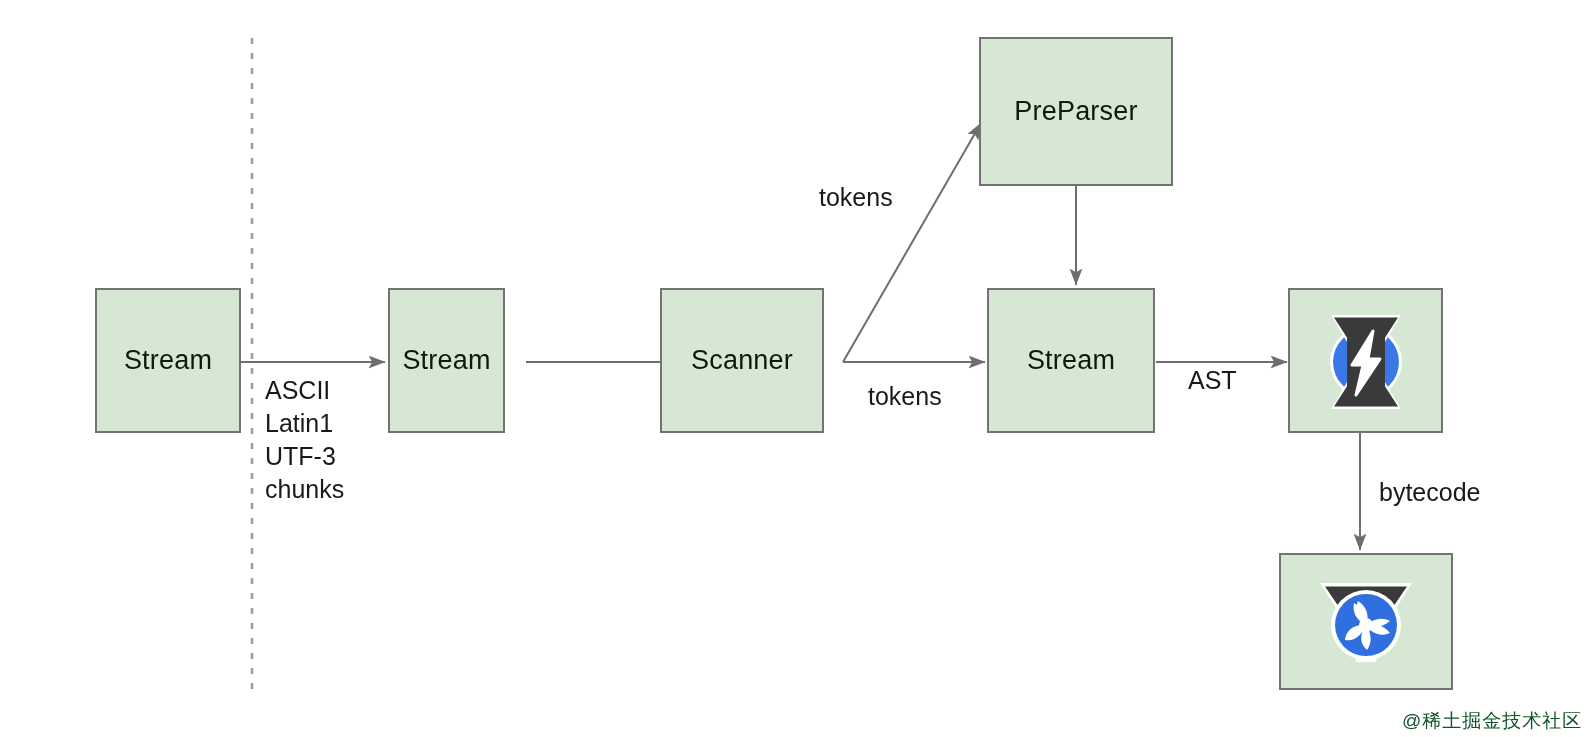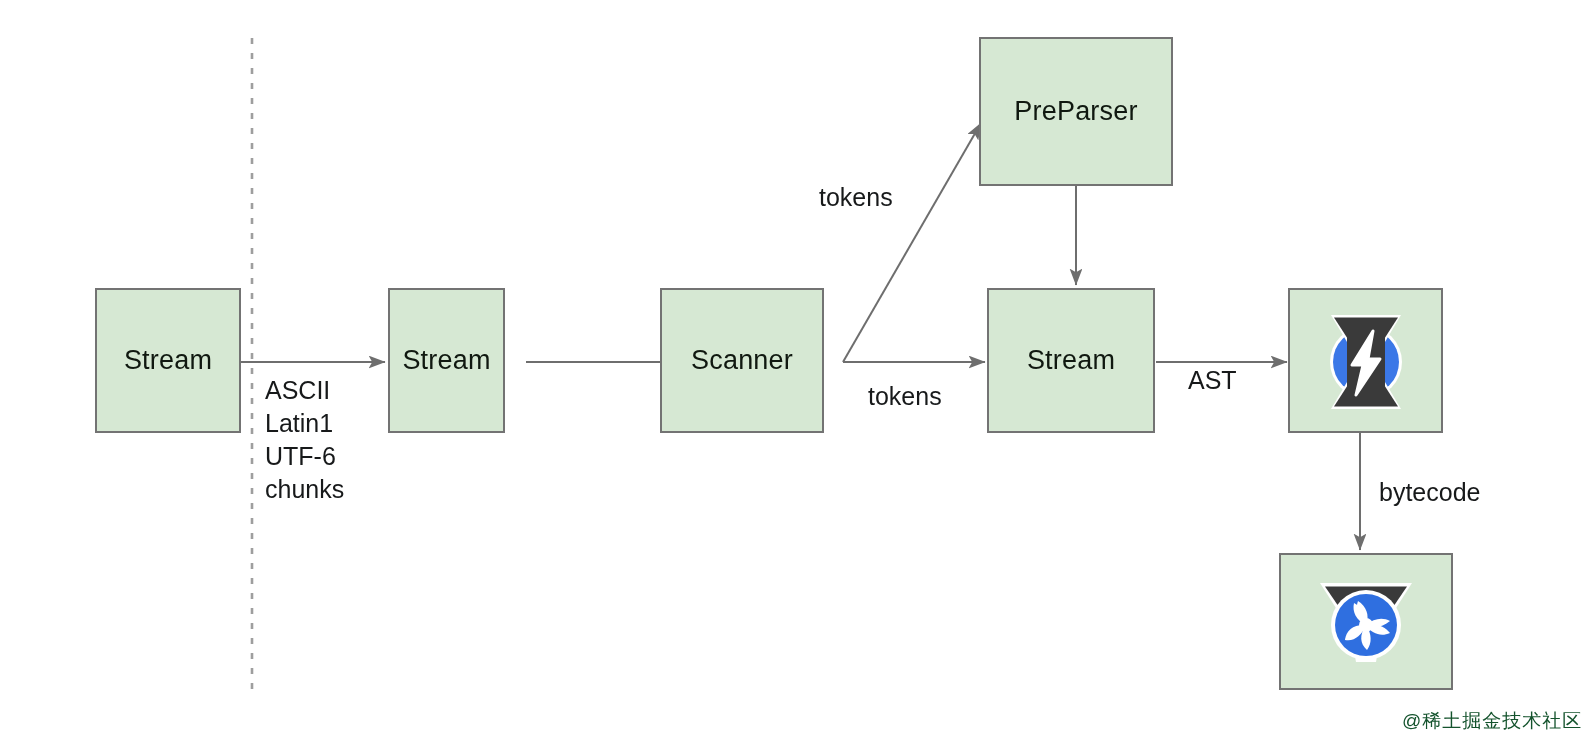--- a/index.html
+++ b/index.html
@@ -144,21 +144,21 @@
           <path d="M56,55 C66,53 75,56 80,63 C71,67 62,64 56,55 Z"></path>
           <path d="M56,55 C52,64 44,70 35,70 C36,60 44,54 56,55 Z"></path>
           <circle cx="56" cy="55" r="7"></circle>
         </g>
       </svg>
     </span>
   </div>
 
   <div class="edge-label" style="left:265px; top:374px;">ASCII
 Latin1
-UTF-6
+UTF-3
 chunks</div>
 
 
   <div class="edge-label" style="left:819px; top:181px;">tokens</div>
 
   <div class="edge-label" style="left:868px; top:380px;">tokens</div>
 
   <div class="edge-label" style="left:1188px; top:364px;">AST</div>
 
   <div class="edge-label" style="left:1379px; top:476px;">bytecode</div>

